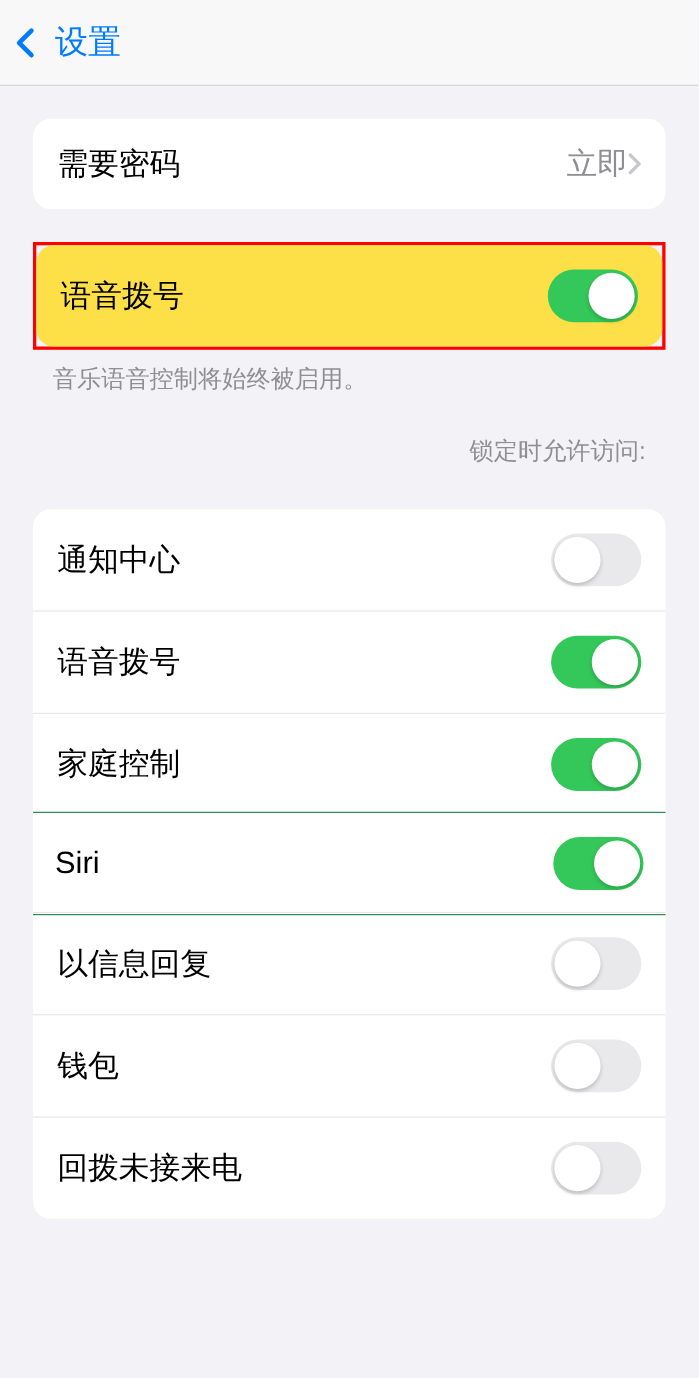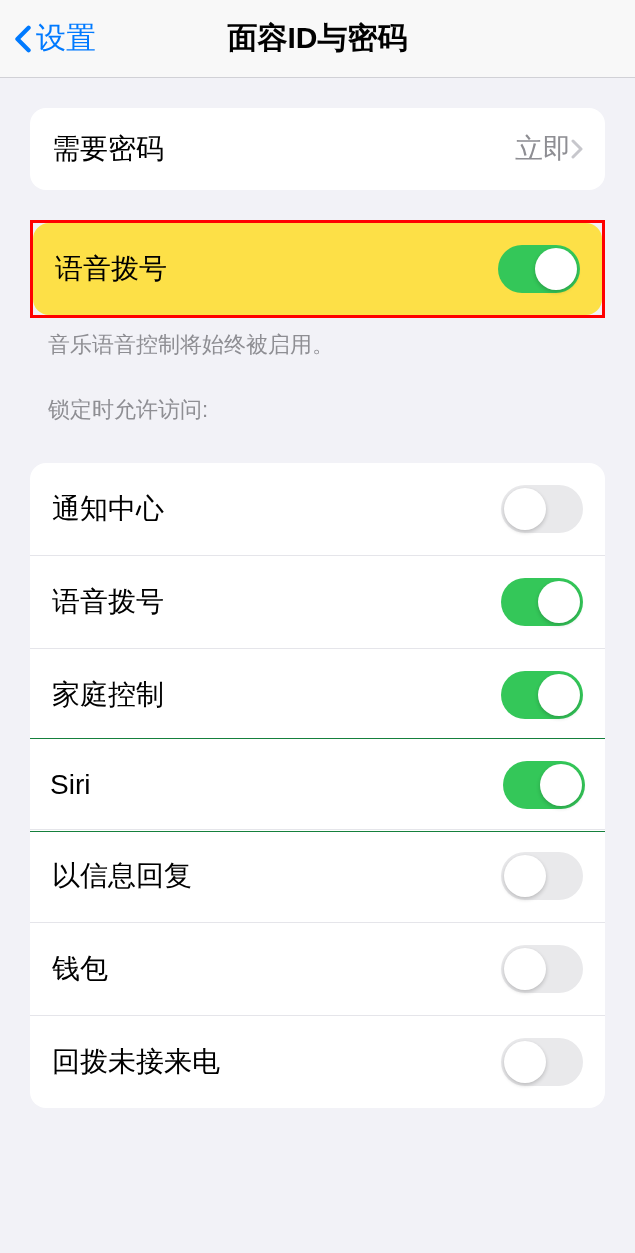--- a/index.html
+++ b/index.html
@@ -21,21 +21,21 @@
       align-items: center;
       padding: 0 14px;
       border-bottom: 1px solid #d1d1d6;
       position: relative;
     }
     .back-button {
       display: flex;
       align-items: center;
       color: #007aff;
       font-size: 30px;
-      gap: 4px;
+      gap: 18px;
     }
     .back-chevron {
       width: 18px;
       height: 28px;
     }
     .header-title {
       position: absolute;
       left: 50%;
       transform: translateX(-50%);
       font-size: 30px;
@@ -87,20 +87,21 @@
     .footer-text {
       font-size: 22px;
       color: #8e8e93;
       padding: 12px 48px 0 48px;
       line-height: 1.4;
     }
     .section-header {
       font-size: 22px;
       color: #8e8e93;
       padding: 34px 48px 8px 48px;
+      text-align: right;
     }
     .toggle {
       width: 82px;
       height: 48px;
       border-radius: 24px;
       position: relative;
       flex-shrink: 0;
     }
     .toggle.on {
       background: #34c759;
@@ -136,21 +137,20 @@
 </head>
 <body>
 
 <div class="header">
   <div class="back-button">
     <svg class="back-chevron" viewBox="0 0 12 20" fill="none">
       <path d="M10 2L2 10L10 18" stroke="#007aff" stroke-width="3" stroke-linecap="round" stroke-linejoin="round"></path>
     </svg>
     <span>设置</span>
   </div>
-  <div class="header-title">面容ID与密码</div>
 </div>
 
 <div class="content">
 
   <div class="group">
     <div class="row">
       <span class="row-label">需要密码</span>
       <div class="row-value">
         <span class="row-value-text">立即</span>
         <svg class="chevron-right" viewBox="0 0 12 20" fill="none">

